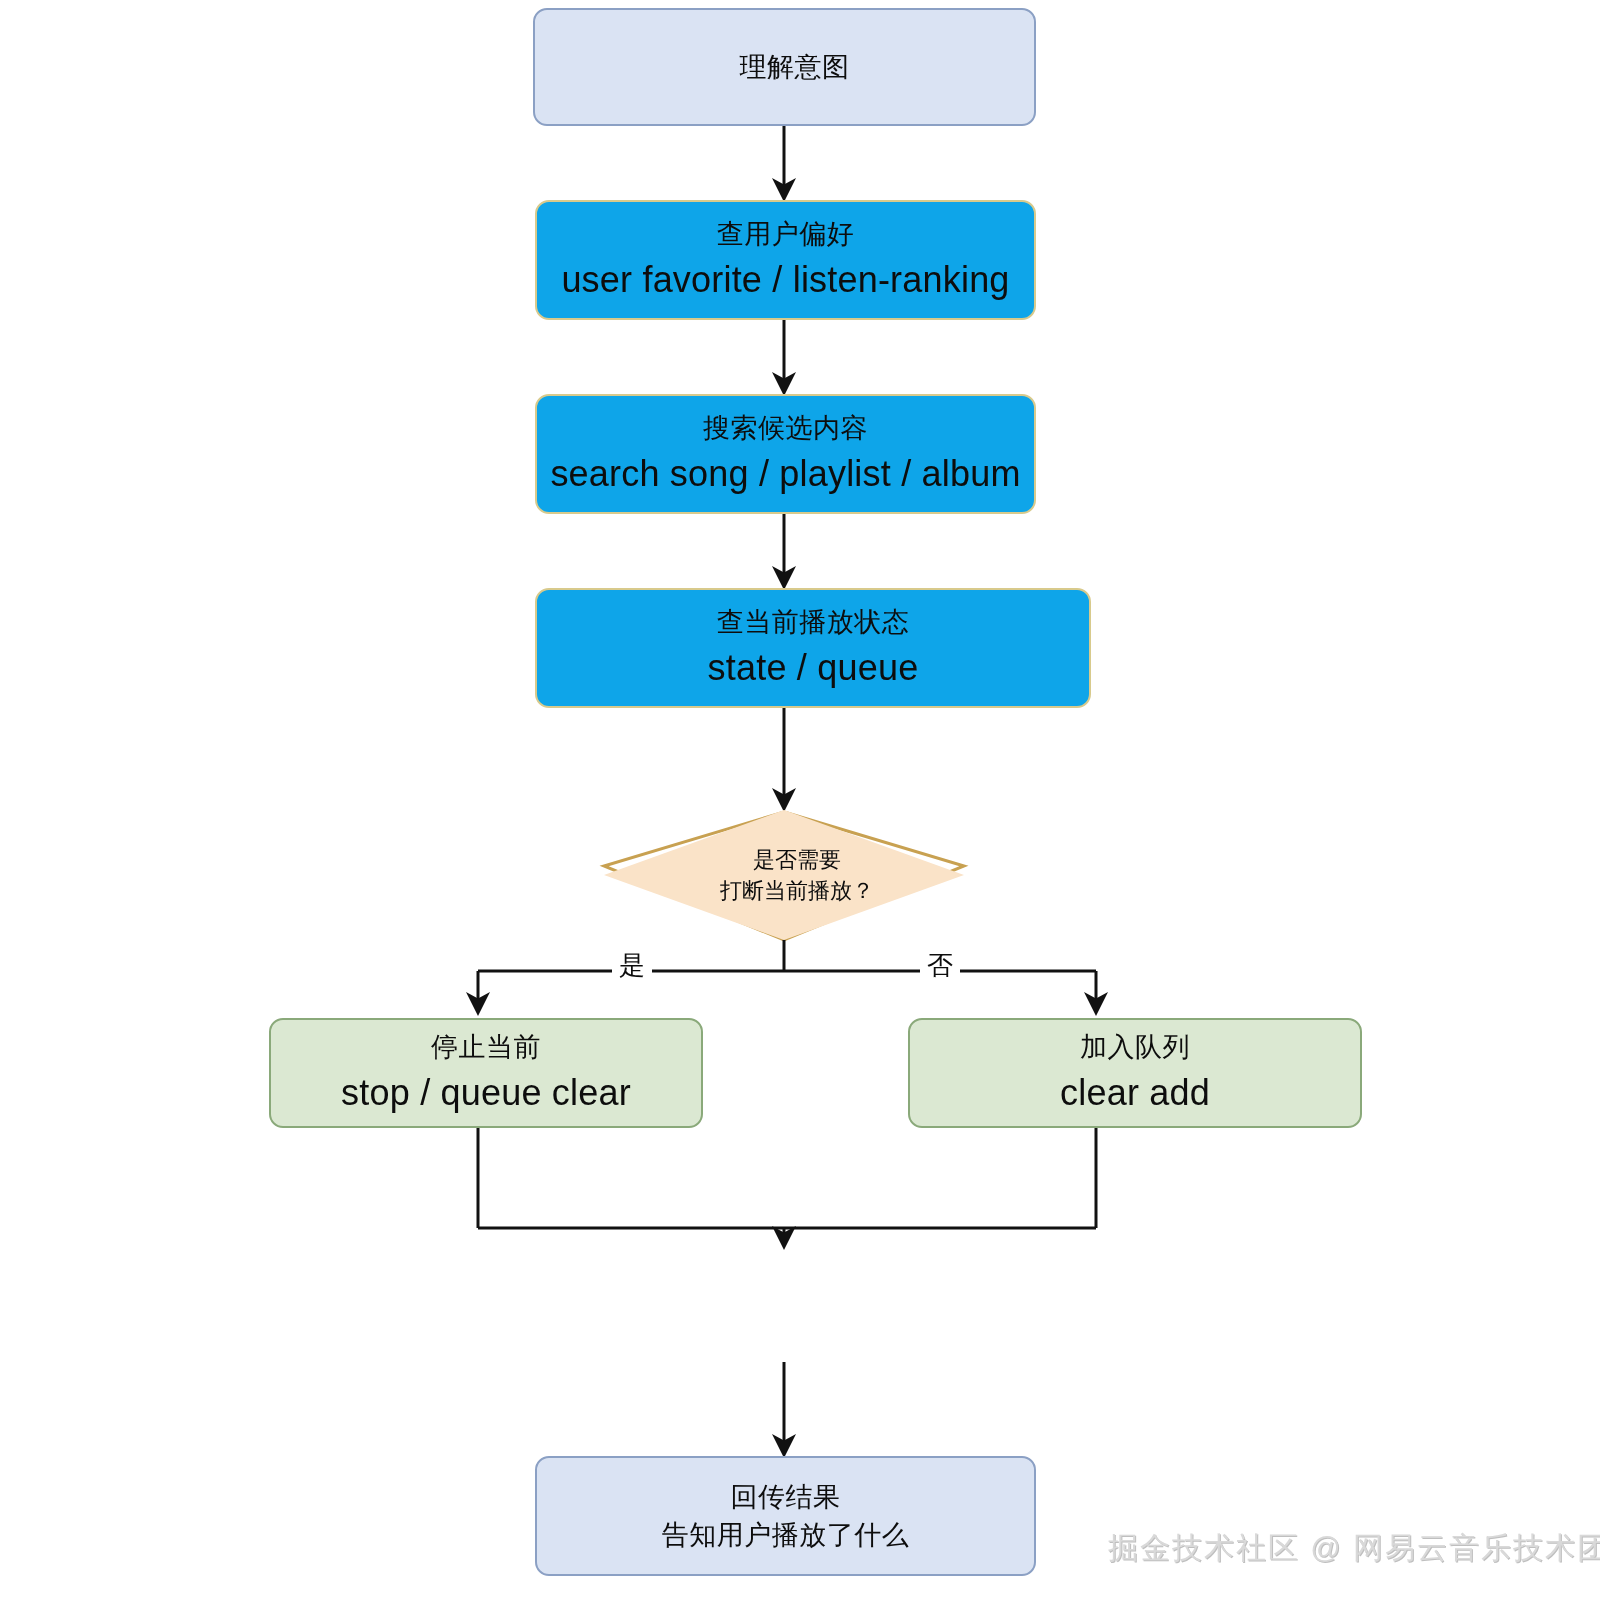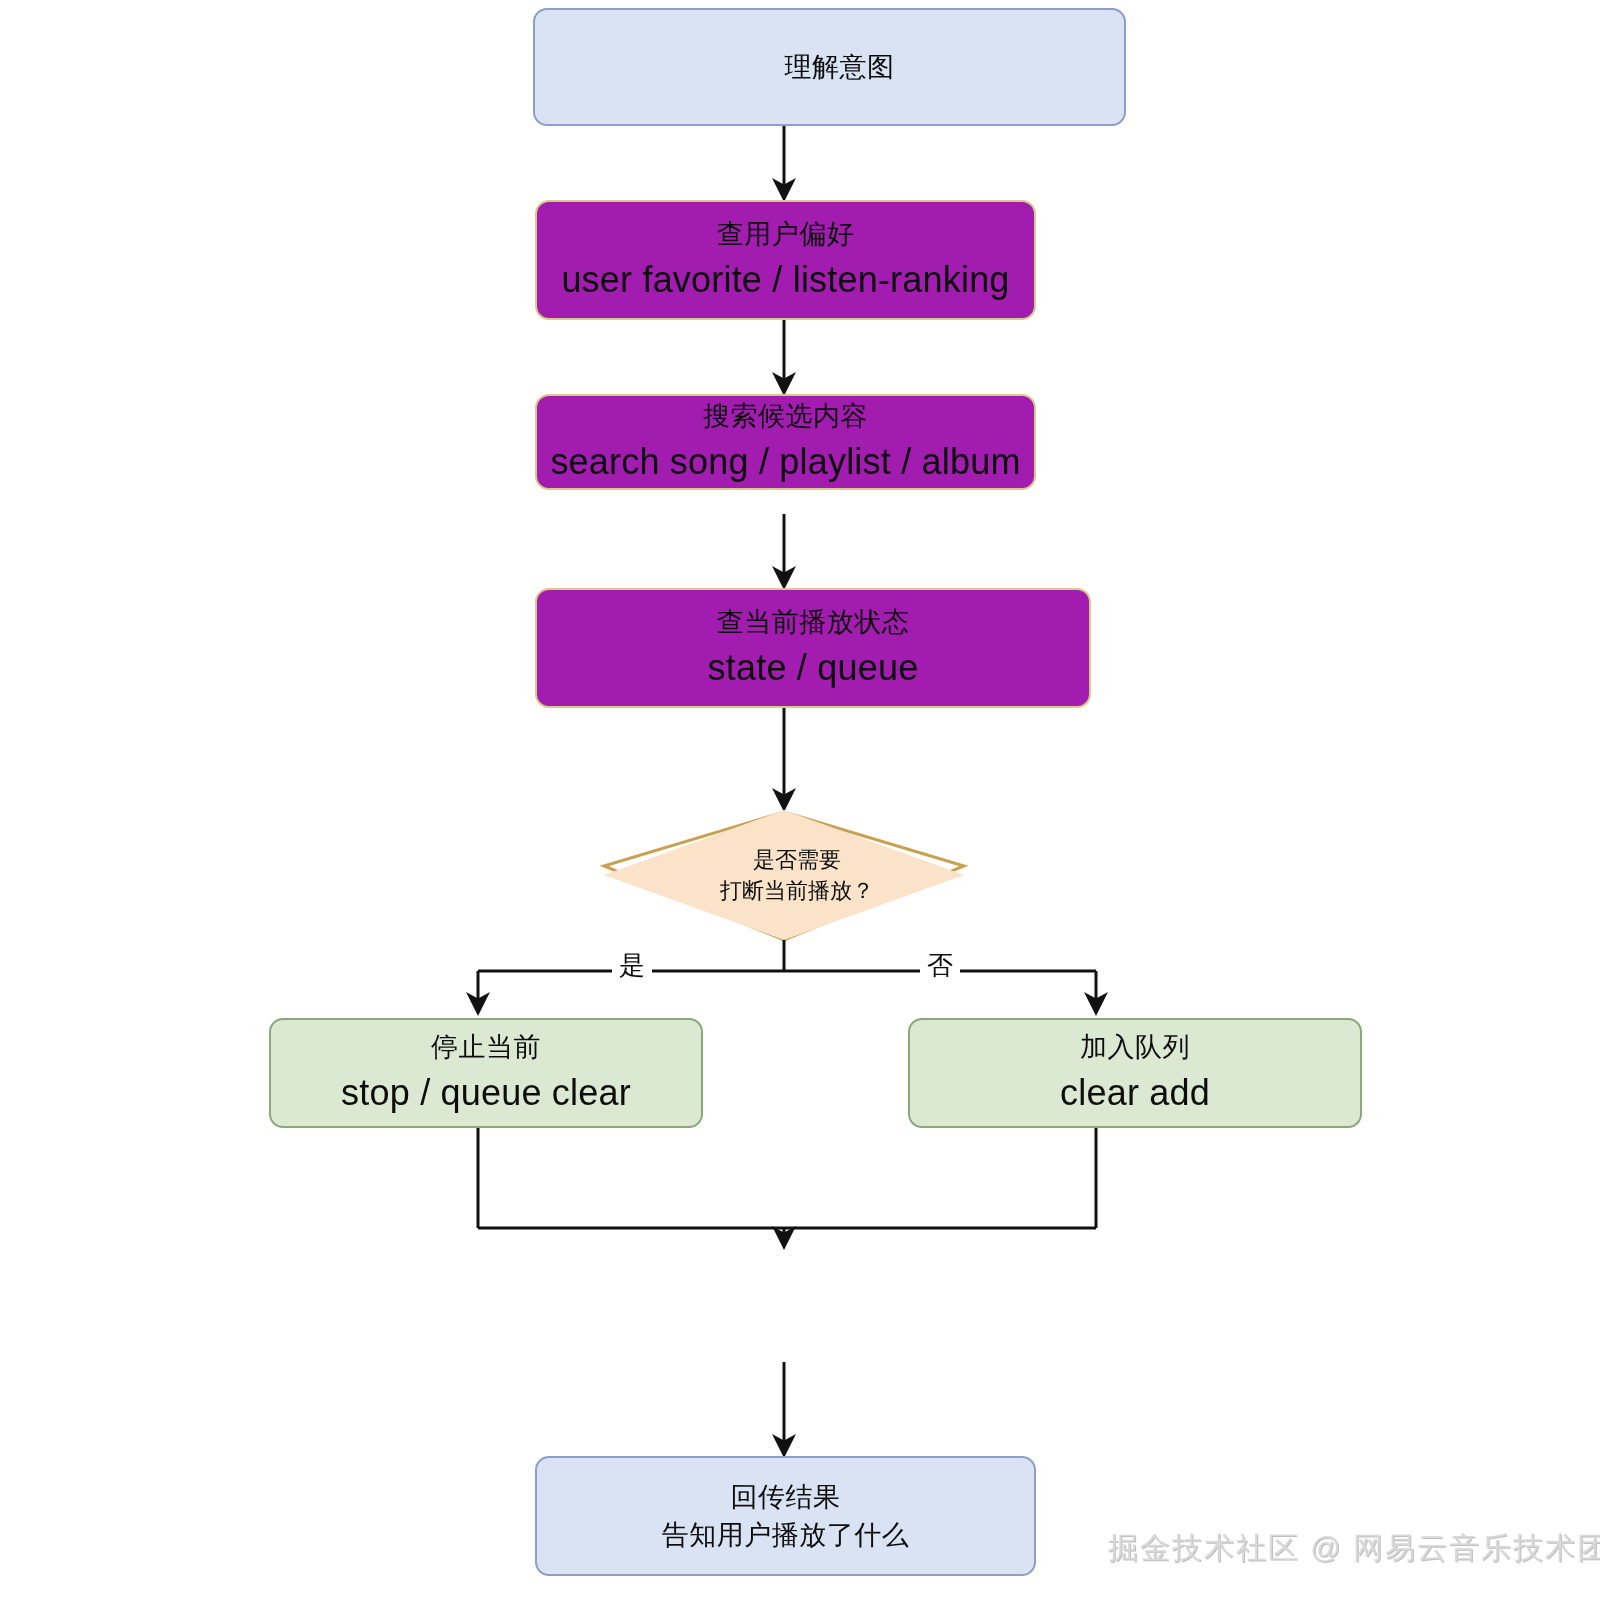--- a/index.html
+++ b/index.html
@@ -44,21 +44,21 @@
   }
   .node .line-en {
     font-size: 36px;
     letter-spacing: 0.2px;
   }
   .node-blue {
     background: #dae3f3;
     border-color: #8ba0c4;
   }
   .node-yellow {
-    background: #a21caf;
+    background: #0ea5e9;
     border-color: #d8ca8c;
   }
   .node-green {
     background: #dbe8d2;
     border-color: #8aa97a;
   }
   .decision {
     position: absolute;
     display: flex;
     flex-direction: column;
@@ -136,30 +136,30 @@
 
     <line x1="1096" y1="1128" x2="1096" y2="1228" stroke="#111111" stroke-width="3"></line>
 
     <line x1="478" y1="1228" x2="1096" y2="1228" stroke="#111111" stroke-width="3"></line>
 
     <line x1="784" y1="1228" x2="784" y2="1244" stroke="#111111" stroke-width="3" marker-end="url(#arrow)"></line>
 
     <line x1="784" y1="1362" x2="784" y2="1452" stroke="#111111" stroke-width="3" marker-end="url(#arrow)"></line>
   </svg>
 
-  <div class="node node-blue" style="left:533px; top:8px; width:593px; height:118px;padding-left:20px;">
+  <div class="node node-blue" style="left:533px; top:8px; width:503px; height:118px;padding-left:20px;">
     <span class="line-cn">理解意图</span>
   </div>
 
   <div class="node node-yellow" style="left:535px; top:200px; width:501px; height:120px;">
     <span class="line-cn">查用户偏好</span>
     <span class="line-en">user favorite / listen-ranking</span>
   </div>
 
-  <div class="node node-yellow" style="left:535px; top:394px; width:501px; height:96px;">
+  <div class="node node-yellow" style="left:535px; top:394px; width:501px; height:120px;">
     <span class="line-cn">搜索候选内容</span>
     <span class="line-en">search song / playlist / album</span>
   </div>
 
   <div class="node node-yellow" style="left:535px; top:588px; width:556px; height:120px;">
     <span class="line-cn">查当前播放状态</span>
     <span class="line-en">state / queue</span>
   </div>
 
   <div class="decision" style="left:604px; top:810px; width:360px; height:130px;">

